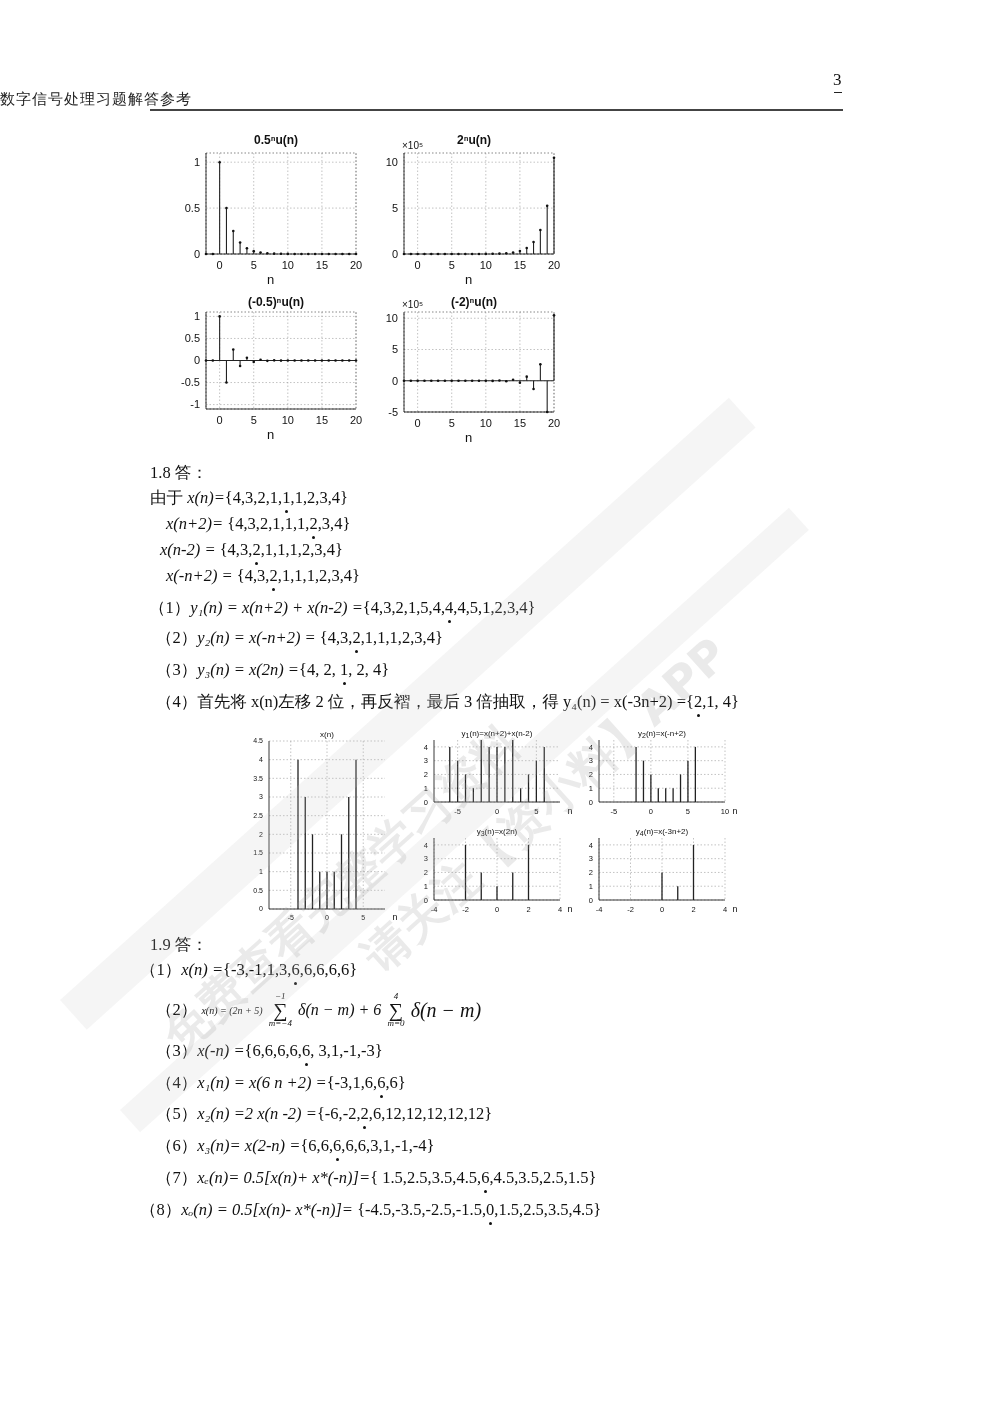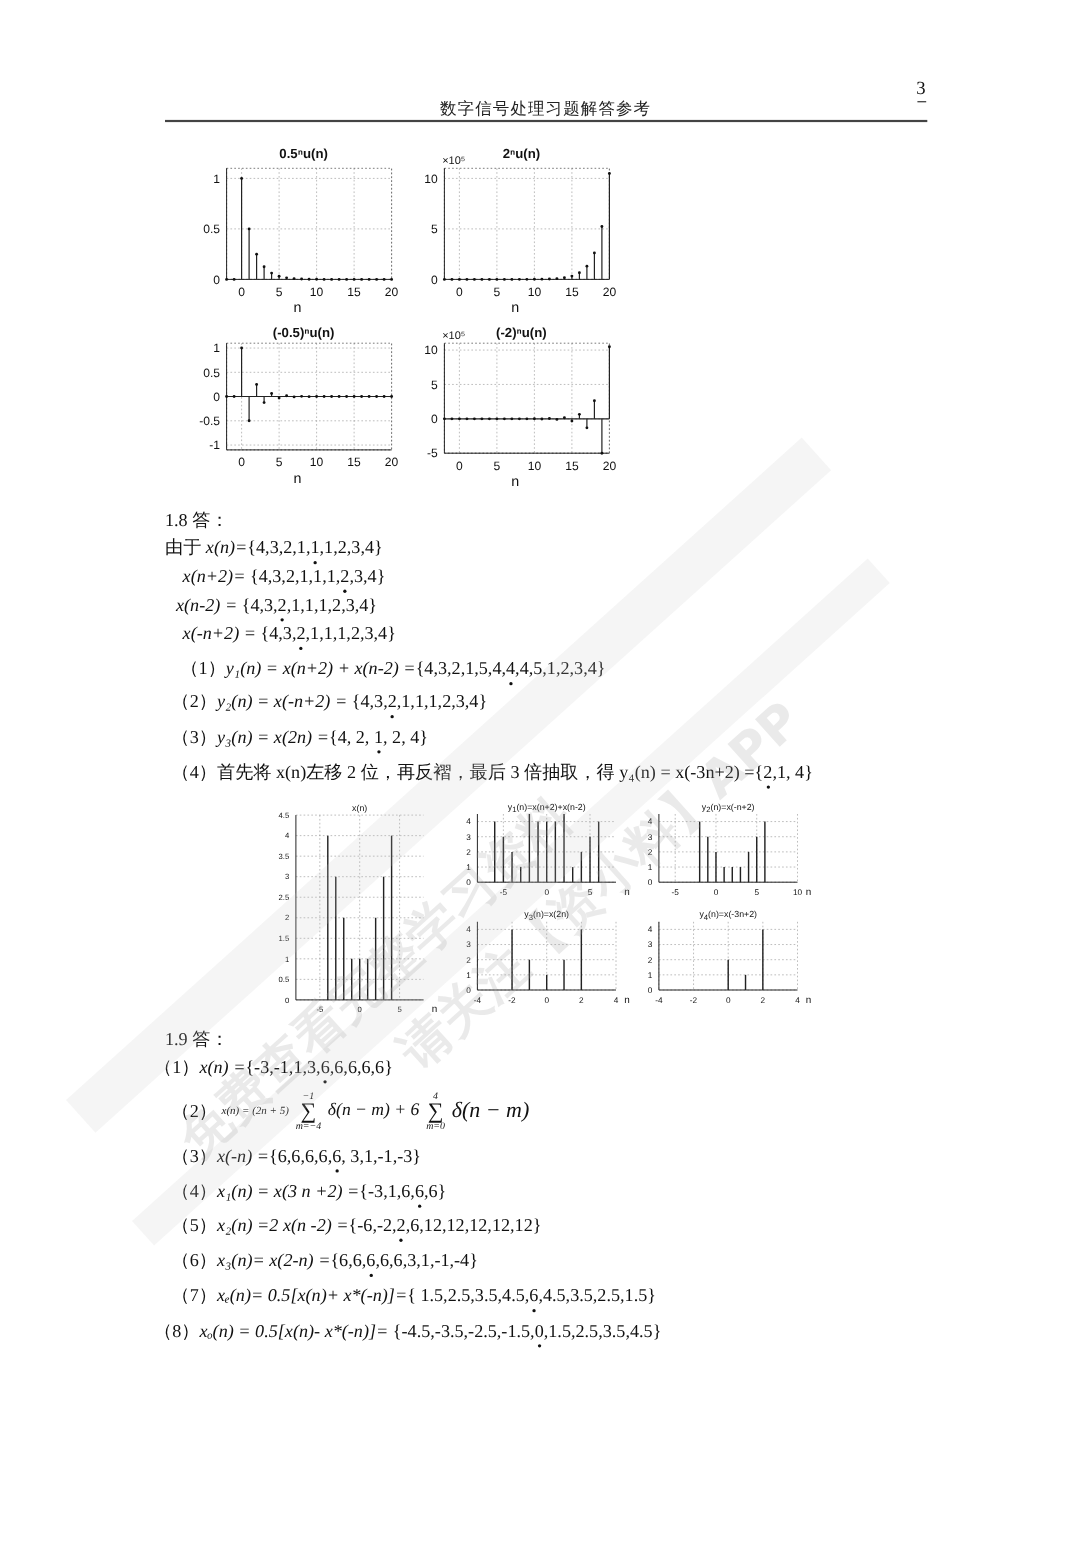--- a/index.html
+++ b/index.html
@@ -1,20 +1,20 @@
 <!DOCTYPE html>
 <html><head>
 <meta charset="utf-8">
 <style>
   html, body { margin: 0; padding: 0; background: #ffffff; }
   body { width: 992px; height: 1403px; position: relative; overflow: hidden;
          font-family: "Liberation Serif", "DejaVu Serif", serif; color: #111; }
   .page-num { position: absolute; left: 833px; top: 70px; font-size: 17px; }
   .page-num-dash { position: absolute; left: 834px; top: 92px; width: 8px; height: 1px; background: #222; }
-  .header-title { position: absolute; left: 0; width: 992px; top: 90px; text-align: center;
+  .header-title { position: absolute; left: 0; width: 992px; top: 90px; text-align: left;
                   font-size: 15px; letter-spacing: 1px; color: #222; }
   .header-rule { position: absolute; left: 150px; top: 109px; width: 693px; height: 2px; background: #444; }
   svg.plot { position: absolute; overflow: visible; }
   svg.plot text { font-family: "Liberation Sans", "DejaVu Sans", sans-serif; fill: #111; }
   .line { position: absolute; font-size: 16.5px; white-space: nowrap; }
   .line i { font-style: italic; }
   .dot { position: relative; display: inline-block; }
   .dot::after { content: ""; position: absolute; left: 50%; bottom: -5px; width: 3px; height: 3px;
                 margin-left: -1.5px; border-radius: 50%; background: #111; }
   .sum { display: inline-block; position: relative; text-align: center; vertical-align: middle;
@@ -329,21 +329,21 @@
 <div class="line" style="left:166px;top:514px">
   <i>x(n+2)= </i><span>{4,3,2,1,1,1,</span><span class="dot">2</span><span>,3,4}</span>
 </div>
 <div class="line" style="left:160px;top:540px">
   <i>x(n-2) = </i><span>{4,3,</span><span class="dot">2</span><span>,1,1,1,2,3,4}</span>
 </div>
 <div class="line" style="left:166px;top:566px">
   <i>x(-n+2) = </i><span>{4,3,</span><span class="dot">2</span><span>,1,1,1,2,3,4}</span>
 </div>
 
-<div class="line" style="left:164px;top:597px">
+<div class="line" style="left:149px;top:597px">
   <span>（1）</span><i>y₁(n) = x(n+2) + x(n-2) =</i><span>{4,3,2,1,5,4,</span><span class="dot">4</span><span>,4,5,1,2,3,4}</span>
 </div>
 <div class="line" style="left:156px;top:627px">
   <span>（2）</span><i>y₂(n) = x(-n+2) = </i><span>{4,3,</span><span class="dot">2</span><span>,1,1,1,2,3,4}</span>
 </div>
 <div class="line" style="left:156px;top:659px">
   <span>（3）</span><i>y₃(n) = x(2n) =</i><span>{4, 2, </span><span class="dot">1</span><span>, 2, 4}</span>
 </div>
 <div class="line" style="left:156px;top:691px">
   <span>（4）</span><span>首先将 x(n)左移 2 位，再反褶，最后 3 倍抽取，得 y₄(n) = x(-3n+2) =</span><span>{</span><span class="dot">2</span><span>,1, 4}</span>
@@ -528,21 +528,21 @@
   <i style="font-size:10px;vertical-align:middle">x(n) = (2n + 5)</i>
   <span class="sum"><span class="top">−1</span><span class="sig">∑</span><span class="bot">m=−4</span></span>
   <i style="font-size:16px;vertical-align:middle">δ(n − m) + 6</i>
   <span class="sum"><span class="top">4</span><span class="sig">∑</span><span class="bot">m=0</span></span>
   <i style="font-size:20px;vertical-align:middle">δ(n − m)</i>
 </div>
 <div class="line" style="left:156px;top:1040px">
   <span>（3）</span><i>x(-n) =</i><span>{6,6,6,6,</span><span class="dot">6</span><span>, 3,1,-1,-3}</span>
 </div>
 <div class="line" style="left:156px;top:1072px">
-  <span>（4）</span><i>x₁(n) = x(3 n +2) =</i><span>{-3,1,6,</span><span class="dot">6</span><span>,6}</span>
+  <span>（4）</span><i>x₁(n) = x(6 n +2) =</i><span>{-3,1,6,</span><span class="dot">6</span><span>,6}</span>
 </div>
 <div class="line" style="left:156px;top:1103px">
   <span>（5）</span><i>x₂(n) =2 x(n -2) =</i><span>{-6,-2,</span><span class="dot">2</span><span>,6,12,12,12,12,12}</span>
 </div>
 <div class="line" style="left:156px;top:1135px">
   <span>（6）</span><i>x₃(n)= x(2-n) =</i><span>{6,6,</span><span class="dot">6</span><span>,6,6,3,1,-1,-4}</span>
 </div>
 <div class="line" style="left:156px;top:1167px">
   <span>（7）</span><i>xₑ(n)= 0.5[x(n)+ x*(-n)]=</i><span>{ 1.5,2.5,3.5,4.5,</span><span class="dot">6</span><span>,4.5,3.5,2.5,1.5}</span>
 </div>

